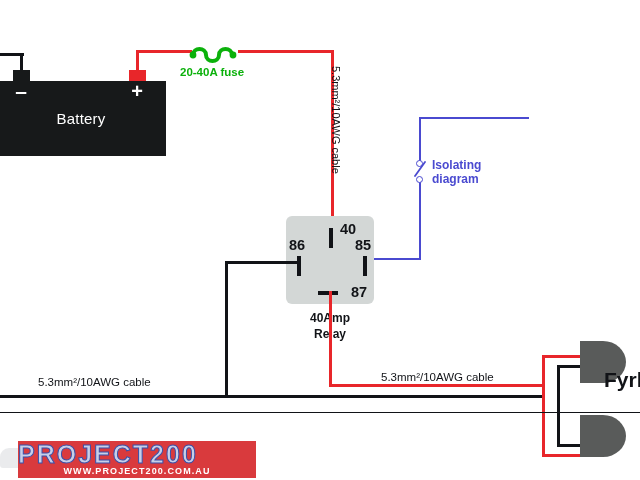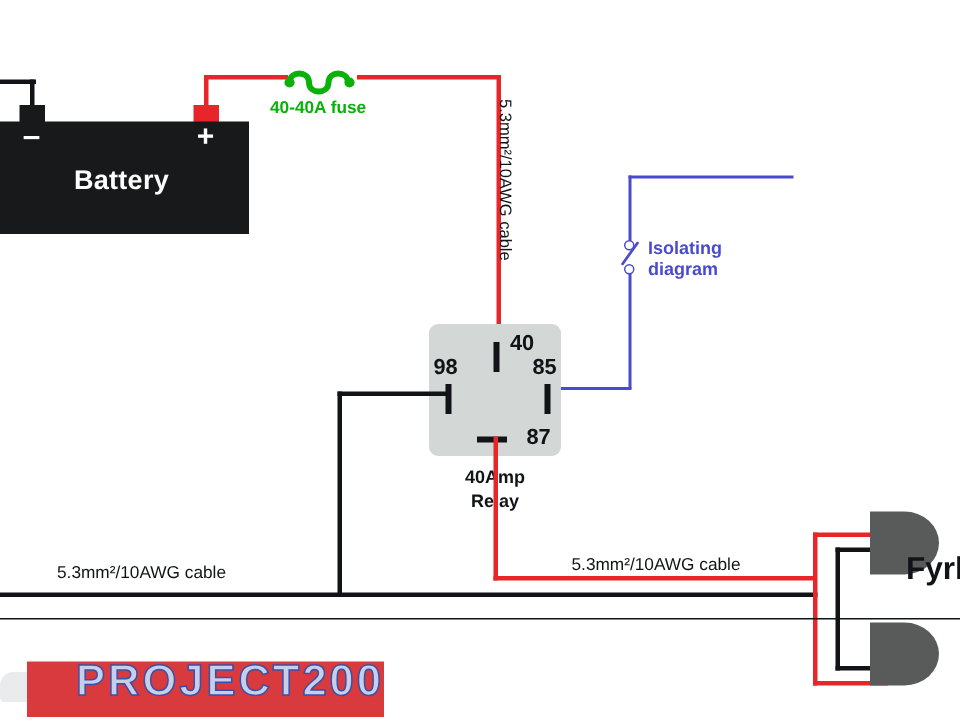--- a/index.html
+++ b/index.html
@@ -35,22 +35,22 @@
   #battery-body {
     left: -4px; top: 81px;
     width: 170px; height: 75px;
     background: #17191a;
   }
   #battery-label {
     left: 0; top: 110px;
     width: 162px;
     text-align: center;
     color: #ffffff;
-    font-size: 18px;
-    font-weight: bold;
+    font-size: 15px;
+    font-weight: normal;
     letter-spacing: 0.2px;
   }
   #battery-neg-post {
     left: 13px; top: 70px;
     width: 17px; height: 14px;
     background: #17191a;
   }
   #battery-neg-sign {
     left: 8px; top: 83px;
     width: 26px;
@@ -193,22 +193,22 @@
     white-space: nowrap;
   }
   #wm-banner {
     left: 18px; top: 441px;
     width: 238px; height: 37px;
     background: #d93a3d;
   }
   #wm-brand {
     left: 18px; top: 441px;
     width: 238px;
-    text-align: right;
-    font-size: 29px;
+    text-align: left;
+    font-size: 25px;
     font-weight: bold;
     letter-spacing: 2px;
     line-height: 27px;
     color: #c7cfe8;
     -webkit-text-stroke: 1px #3a4fa8;
   }
   #wm-url {
     left: 18px; top: 466px;
     width: 238px;
     text-align: center;
@@ -244,42 +244,42 @@
   <div class="abs wire-v wire-red" style="left:136px; top:50px; height:22px;"></div>
   <div class="abs wire-h wire-red" style="left:136px; top:50px; width:56px;"></div>
   <div class="abs wire-h wire-red" style="left:238px; top:50px; width:96px;"></div>
   <div class="abs wire-v wire-red" style="left:331px; top:50px; height:168px;"></div>
 
   <svg class="abs" id="fuse-symbol" viewBox="0 0 58 22">
     <path d="M7 11 C7 3, 20 3, 20 11 C20 19, 33 19, 33 11 C33 3, 46 3, 46 11" fill="none" stroke="#0bb10b" stroke-width="4" stroke-linecap="round"></path>
     <circle cx="7" cy="11" r="3.4" fill="#0bb10b"></circle>
     <circle cx="47" cy="11" r="3.4" fill="#0bb10b"></circle>
   </svg>
-  <div class="abs" id="fuse-label">40-40A fuse</div>
+  <div class="abs" id="fuse-label">20-40A fuse</div>
 
   <div class="abs cable-label-v" style="left:342px; top:66px;">5.3mm²/10AWG cable</div>
 
   <div class="abs wire-h wire-blue" style="left:419px; top:117px; width:110px;"></div>
   <div class="abs wire-v wire-blue" style="left:419px; top:117px; height:46px;"></div>
   <div class="abs wire-v wire-blue" style="left:419px; top:180px; height:79px;"></div>
   <div class="abs wire-h wire-blue" style="left:366px; top:258px; width:55px;"></div>
 
   <div class="abs sw-dot" style="left:416px; top:160px;"></div>
   <div class="abs sw-dot" style="left:416px; top:176px;"></div>
   <svg class="abs" id="sw-blade" viewBox="0 0 13 16">
     <line x1="1" y1="15" x2="11" y2="1" stroke="#4a4ad0" stroke-width="1.8" stroke-linecap="round"></line>
   </svg>
   <div class="abs" id="switch-label">Isolating
 diagram</div>
 
   <div class="abs" id="relay-body"></div>
   <div class="abs relay-pin relay-pin-v" style="left:329px; top:228px;"></div>
   <div class="abs relay-pin-num" style="left:340px; top:221px;">40</div>
   <div class="abs relay-pin relay-pin-v" style="left:297px; top:256px;"></div>
-  <div class="abs relay-pin-num" style="left:289px; top:237px;">98</div>
+  <div class="abs relay-pin-num" style="left:289px; top:237px;">86</div>
   <div class="abs relay-pin relay-pin-v" style="left:363px; top:256px;"></div>
   <div class="abs relay-pin-num" style="left:355px; top:237px;">85</div>
   <div class="abs relay-pin relay-pin-h" style="left:318px; top:291px;"></div>
   <div class="abs relay-pin-num" style="left:341px; top:284px;padding-left:10px;">87</div>
   <div class="abs" id="relay-name">40Amp
 Relay</div>
 
   <div class="abs wire-h wire-black" style="left:225px; top:261px; width:75px;"></div>
   <div class="abs wire-v wire-black" style="left:225px; top:261px; height:137px;"></div>
 
@@ -300,14 +300,15 @@
   <div class="abs wire-h wire-black" style="left:557px; top:444px; width:35px;"></div>
 
   <div class="abs lamp" id="lamp-top"></div>
   <div class="abs lamp" id="lamp-bottom"></div>
   <div class="abs" id="lamp-name">Fyrl</div>
 
   <div class="abs" id="wm-divider"></div>
   <div class="abs" id="wm-car"></div>
   <div class="abs" id="wm-banner"></div>
   <div class="abs" id="wm-brand">PROJECT200</div>
+  <div class="abs" id="wm-url">WWW.PROJECT200.COM.AU</div>
 
 </div>
 
 </body></html>

